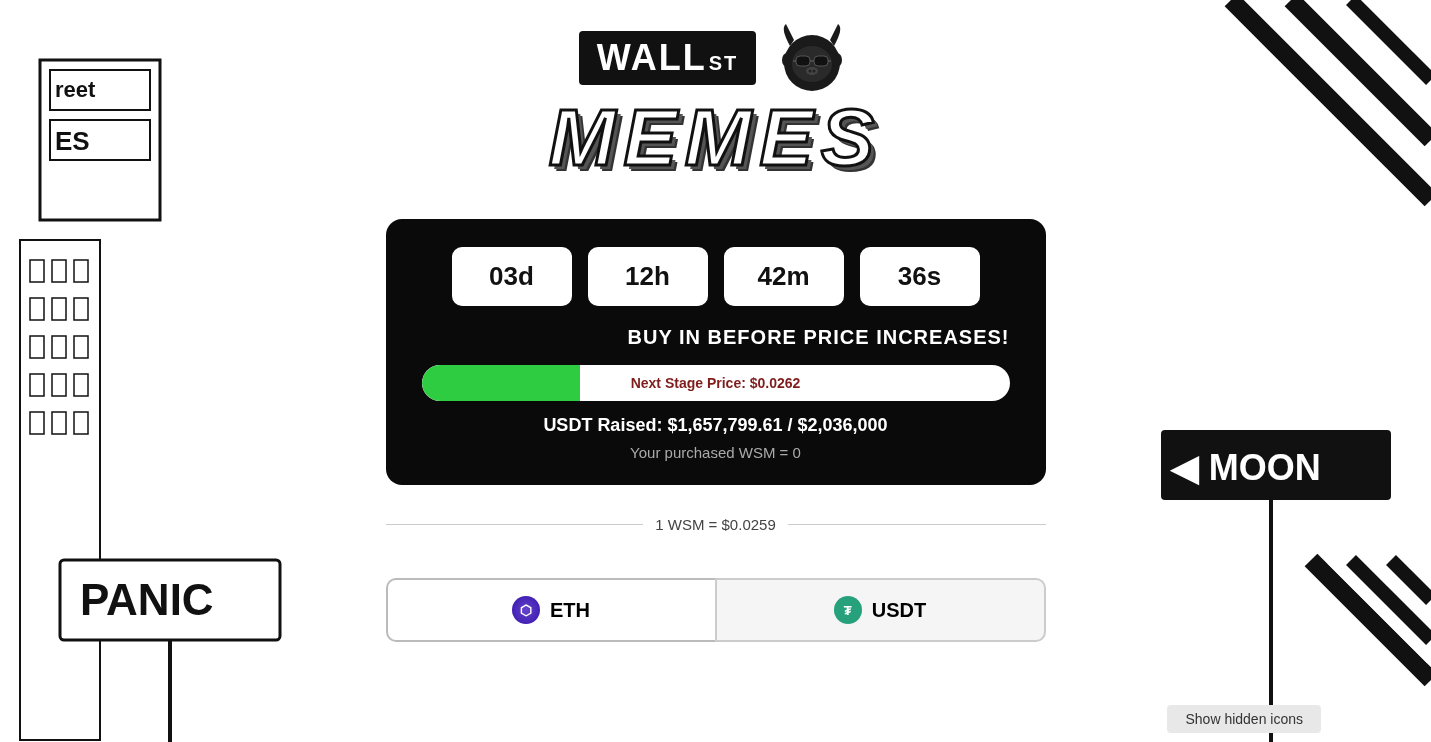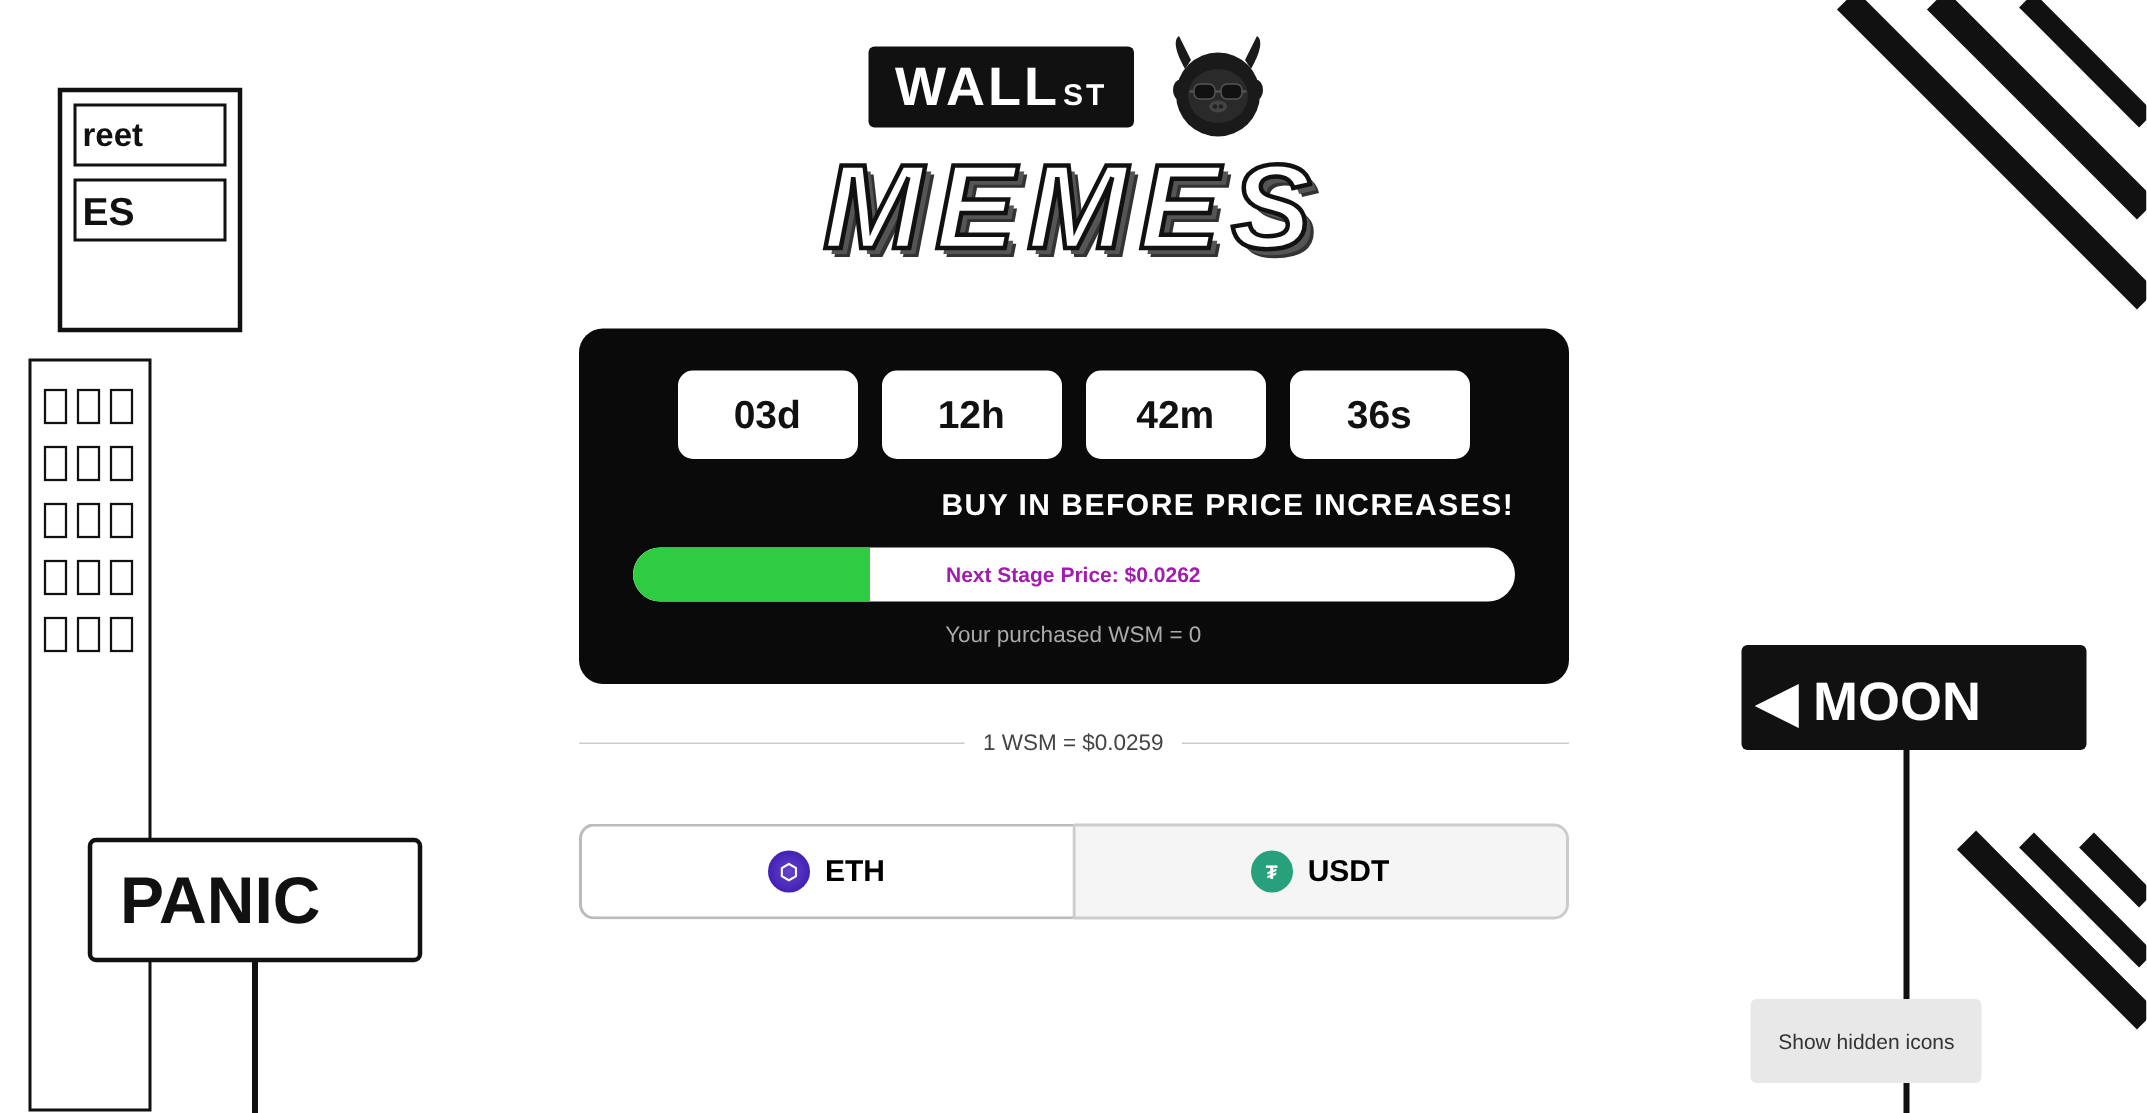--- a/index.html
+++ b/index.html
@@ -155,21 +155,21 @@
     }
 
     .progress-label {
       position: absolute;
       left: 50%;
       transform: translateX(-50%);
       top: 50%;
       transform: translate(-50%, -50%);
       font-size: 14px;
       font-weight: 700;
-      color: #a21caf;
+      color: #7f1d1d;
       white-space: nowrap;
       z-index: 2;
     }
 
     .usdt-raised {
       text-align: center;
       font-size: 18px;
       font-weight: 800;
       color: #fff;
       margin-bottom: 8px;
@@ -262,26 +262,26 @@
       align-items: center;
       justify-content: center;
       color: #fff;
       font-size: 13px;
       font-weight: 900;
     }
 
     
     .show-hidden-btn {
       position: absolute;
-      bottom: 20px;
+      bottom: 9px;
       right: 110px;
       background: #e8e8e8;
       border: none;
       border-radius: 4px;
-      padding: 20px 18px;
+      padding: 6px 18px;
       font-size: 14px;
       color: #333;
       cursor: pointer;
     }
 
     
     .sketch-svg {
       position: absolute;
       top: 0;
       left: 0;
@@ -392,20 +392,21 @@
       <div class="countdown-box">36s</div>
     </div>
 
     <div class="buy-in-text">BUY IN BEFORE PRICE INCREASES!</div>
 
     <div class="progress-container">
       <div class="progress-fill" style="width: 27%"></div>
       <span class="progress-label">Next Stage Price: $0.0262</span>
     </div>
 
+    <div class="usdt-raised">USDT Raised: $1,657,799.61 / $2,036,000</div>
 
     <div class="purchased-wsm">Your purchased WSM = 0</div>
 
   </div>
 
   <div class="divider-row">
     <div class="divider-line"></div>
     <span class="wsm-rate">1 WSM = $0.0259</span>
     <div class="divider-line"></div>
   </div>

